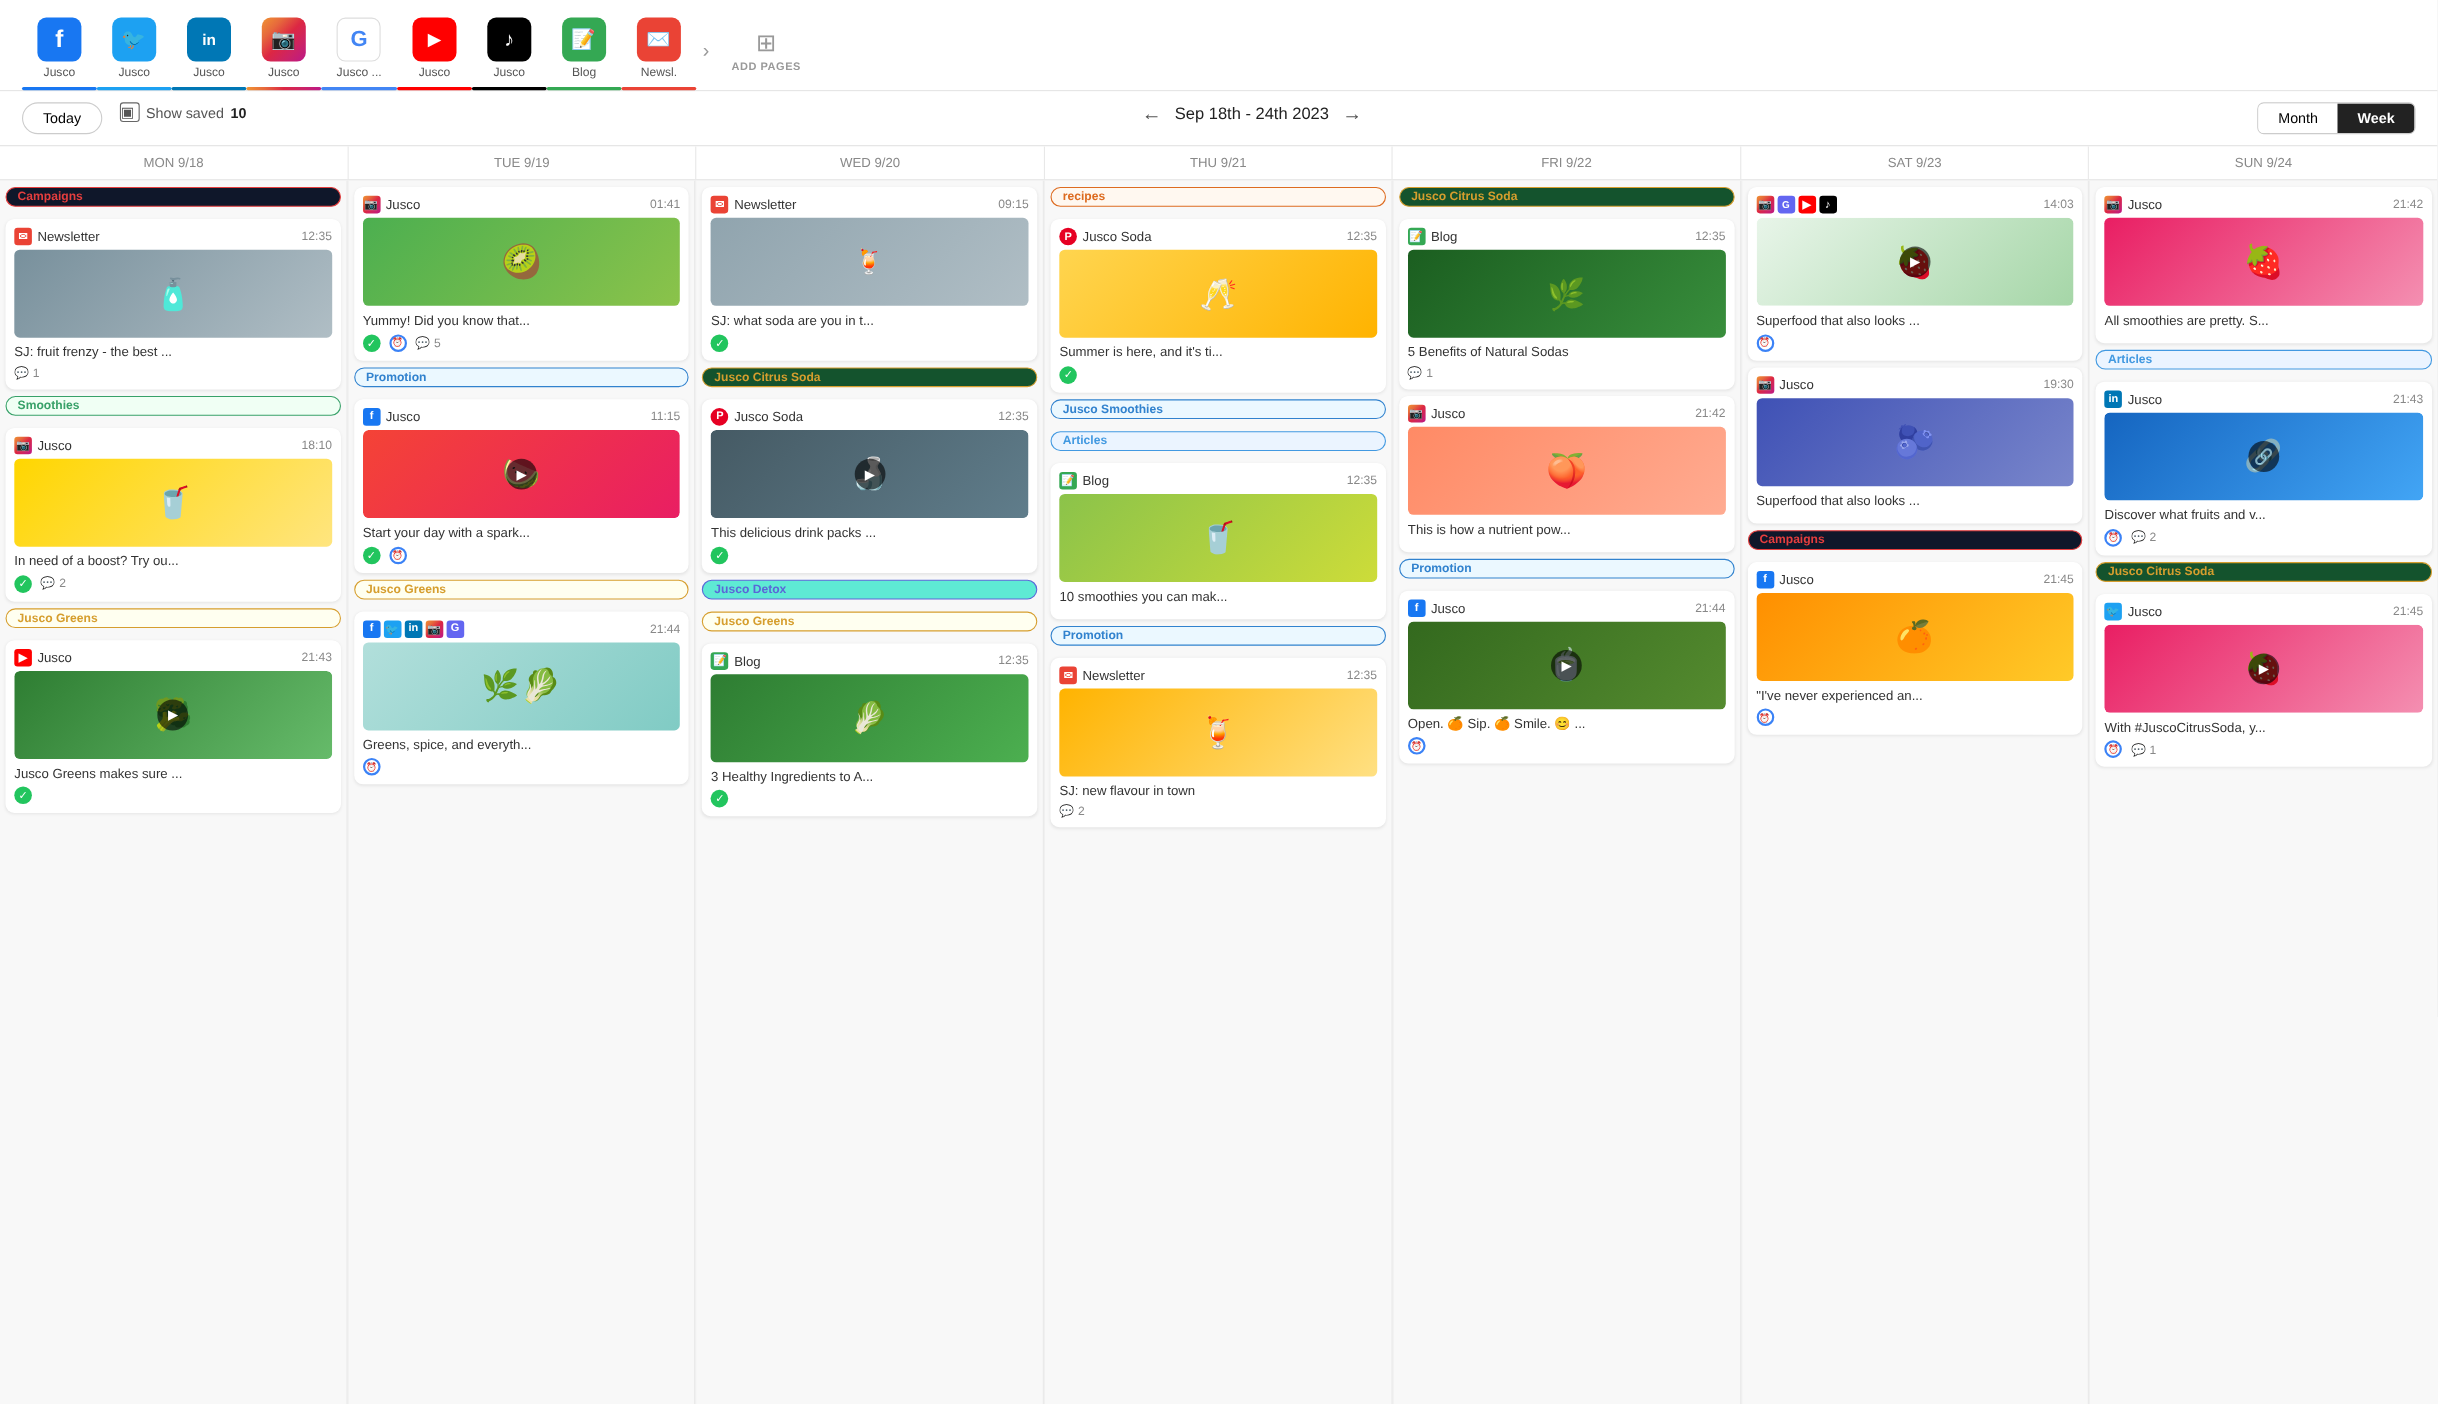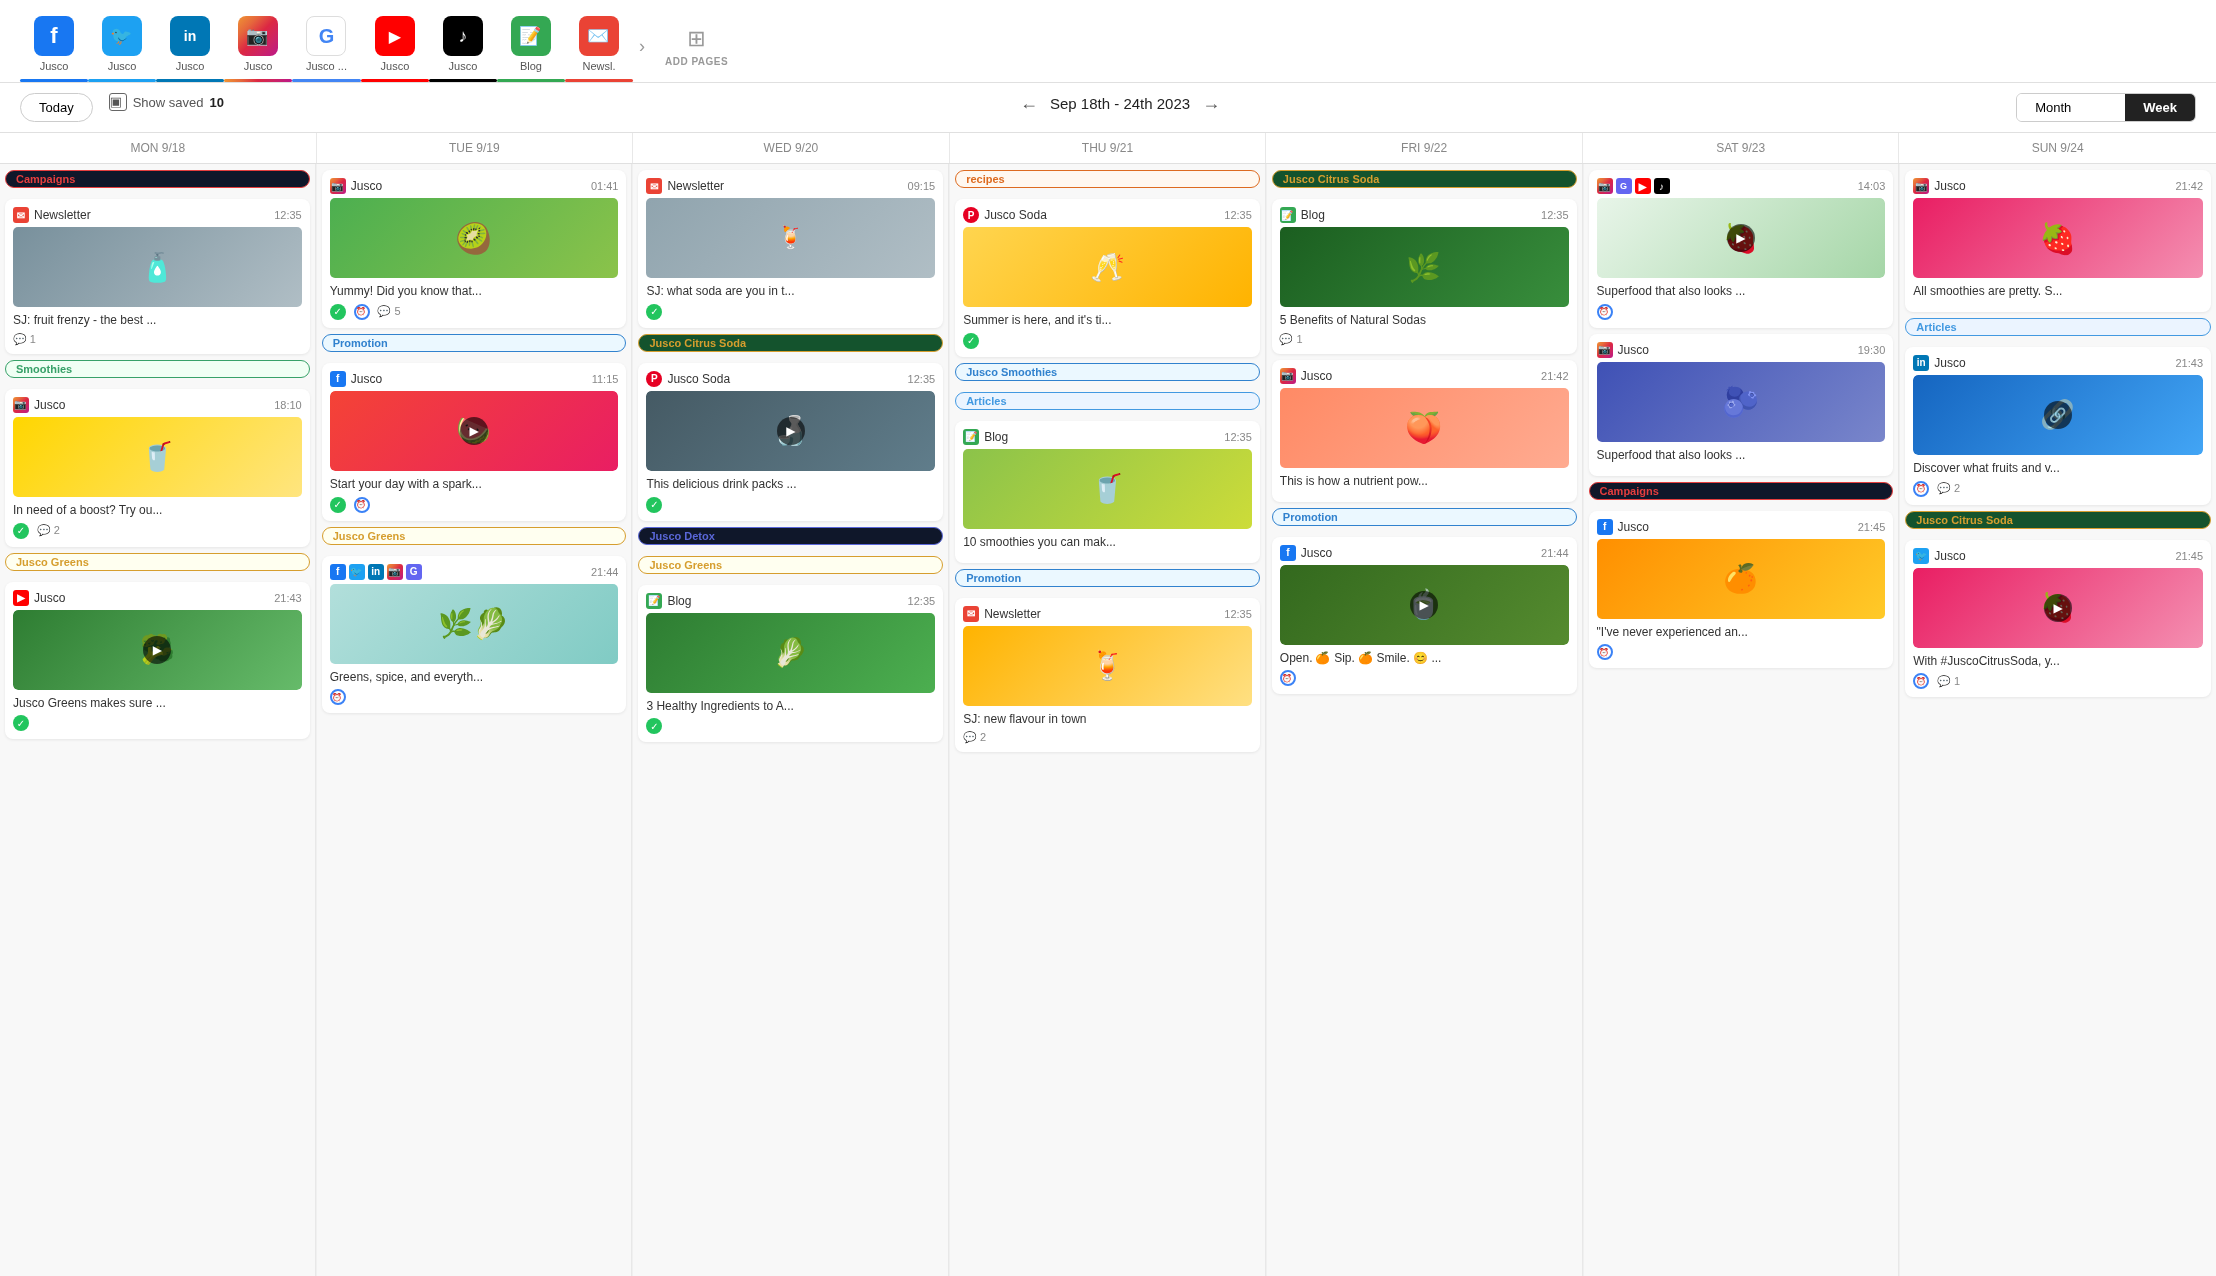--- a/index.html
+++ b/index.html
@@ -27,21 +27,21 @@
 
     
     .toolbar { background: #fff; border-bottom: 1px solid #e0e0e0; display: flex; align-items: flex-start; padding: 10px 20px; gap: 16px; }
     .btn-today { border: 1px solid #ccc; background: #fff; border-radius: 20px; padding: 6px 18px; font-size: 13px; cursor: pointer; font-weight: 500; }
     .show-saved { display: flex; align-items: center; gap: 6px; font-size: 13px; color: #555; cursor: pointer; }
     .show-saved .icon { width: 18px; height: 18px; border: 1.5px solid #666; border-radius: 3px; display: inline-block; }
     .show-saved .count { font-weight: 700; color: #222; }
     .date-nav { display: flex; align-items: center; gap: 12px; margin: 0 auto; }
     .date-nav .arrow { font-size: 18px; cursor: pointer; color: #555; }
     .date-nav .date-range { font-size: 15px; font-weight: 500; color: #222; }
-    .view-btns { display: flex; border: 1px solid #ccc; border-radius: 6px; overflow: hidden; gap: 36px; }
+    .view-btns { display: flex; border: 1px solid #ccc; border-radius: 6px; overflow: hidden; }
     .view-btn { padding: 6px 18px; font-size: 13px; cursor: pointer; background: #fff; border: none; }
     .view-btn.active { background: #222; color: #fff; font-weight: 600; }
 
     
     .calendar { display: flex; flex-direction: column; height: calc(100vh - 130px); overflow: hidden; }
     .day-headers { display: grid; grid-template-columns: repeat(7, 1fr); background: #fff; border-bottom: 1px solid #e0e0e0; }
     .day-header { text-align: center; padding: 8px 4px; font-size: 12px; font-weight: 500; color: #888; border-right: 1px solid #e8e8e8; }
     .day-header:last-child { border-right: none; }
     .calendar-body { display: grid; grid-template-columns: repeat(7, 1fr); flex: 1; overflow-y: auto; background: #f0f0f0; gap: 1px; }
     .day-col { background: #f8f8f8; padding: 6px 5px; display: flex; flex-direction: column; gap: 6px; min-height: 600px; border-right: 1px solid #e8e8e8; }
@@ -65,21 +65,21 @@
     
     .badge { display: inline-block; padding: 2px 10px; border-radius: 12px; font-size: 11px; font-weight: 600; margin-bottom: 5px; }
     .badge-campaigns { background: #0f172a; color: #e53e3e; border: 1.5px solid #e53e3e; }
     .badge-smoothies { background: #f0fff4; color: #38a169; border: 1.5px solid #38a169; }
     .badge-greens { background: #fffff0; color: #d69e2e; border: 1.5px solid #d69e2e; }
     .badge-recipes { background: #fff8f0; color: #dd6b20; border: 1.5px solid #dd6b20; }
     .badge-citrus { background: #14532d; color: #d69e2e; border: 1.5px solid #d69e2e; }
     .badge-promotion { background: #ebf8ff; color: #3182ce; border: 1.5px solid #3182ce; }
     .badge-articles { background: #ebf4ff; color: #4299e1; border: 1.5px solid #4299e1; }
     .badge-jsmooth { background: #ebf8ff; color: #3182ce; border: 1.5px solid #3182ce; }
-    .badge-detox { background: #0f172a; color: #5a67d8; border: 1.5px solid #5a67d8; }
+    .badge-detox { background: #5eead4; color: #5a67d8; border: 1.5px solid #5a67d8; }
 
     
     .pi { width: 16px; height: 16px; border-radius: 3px; display: inline-flex; align-items: center; justify-content: center; font-size: 10px; font-weight: 700; }
     .pi-fb { background: #1877f2; color: #fff; }
     .pi-tw { background: #1da1f2; color: #fff; }
     .pi-ig { background: linear-gradient(135deg, #f09433, #e6683c, #dc2743, #cc2366, #bc1888); color: #fff; }
     .pi-yt { background: #ff0000; color: #fff; }
     .pi-li { background: #0077b5; color: #fff; }
     .pi-tk { background: #000; color: #fff; }
     .pi-blog { background: #34a853; color: #fff; border-radius: 3px; }

